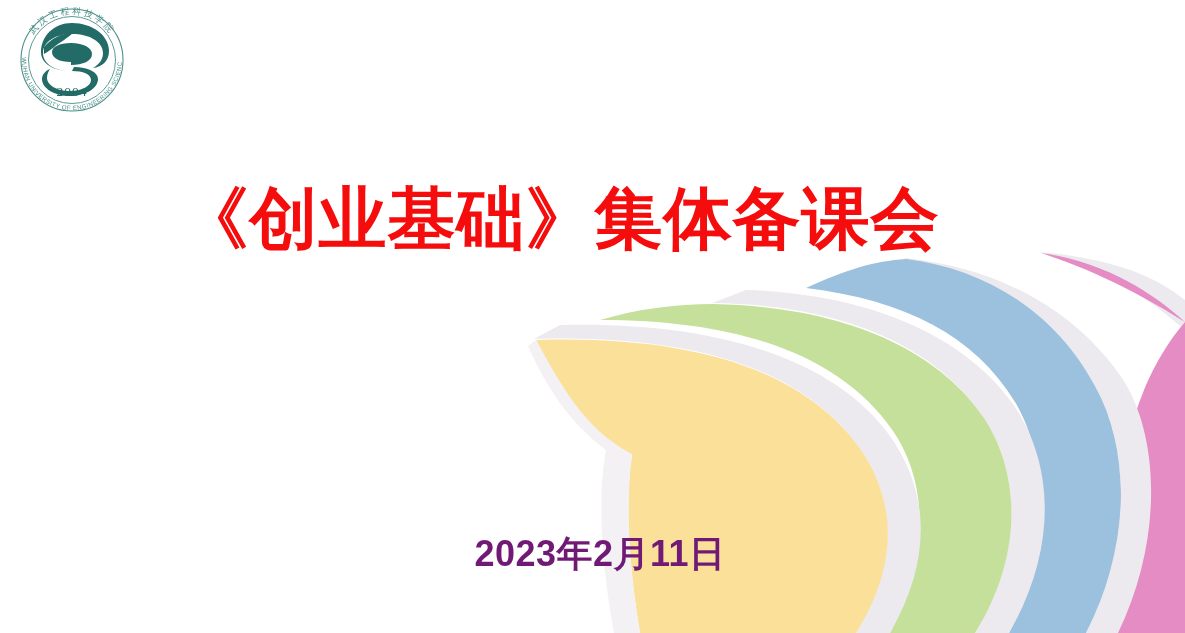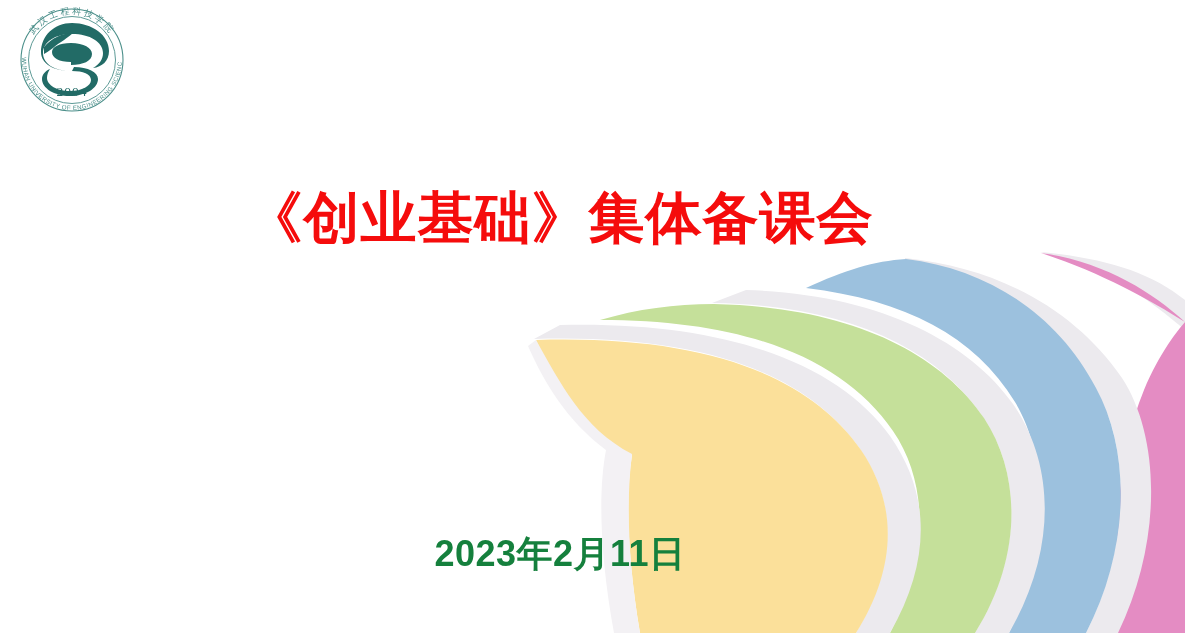--- a/index.html
+++ b/index.html
@@ -40,21 +40,21 @@
     inset: 0;
     width: 1185px;
     height: 633px;
   }
   #main-title {
     position: absolute;
     left: 0;
     top: 166px;
     width: 1120px;
     text-align: center;
-    font-size: 56px;
+    font-size: 68px;
     line-height: 104px;
     font-weight: bold;
     letter-spacing: 1px;
     white-space: nowrap;
   }
   #subtitle {
     position: absolute;
     left: 0;
     top: 348px;
     width: 1120px;
@@ -205,17 +205,17 @@
     <text fill="#4b8f8a" font-family="'Liberation Sans', sans-serif" font-size="9" letter-spacing="2.4">
       <textPath href="#arcTop" startOffset="50%" text-anchor="middle">武汉工程科技学院</textPath>
     </text>
   </svg>
 
   <div class="txt-layer">
 
     <div id="main-title" style="color:#f50c0c;">《创业基础》集体备课会</div>
 
 
-    <div id="date-line" style="color:#15803d;">2023年2月11日</div>
+    <div id="date-line" style="color:#701a75;padding-left:40px;">2023年2月11日</div>
 
   </div>
 
 </div>
 
 </body></html>

